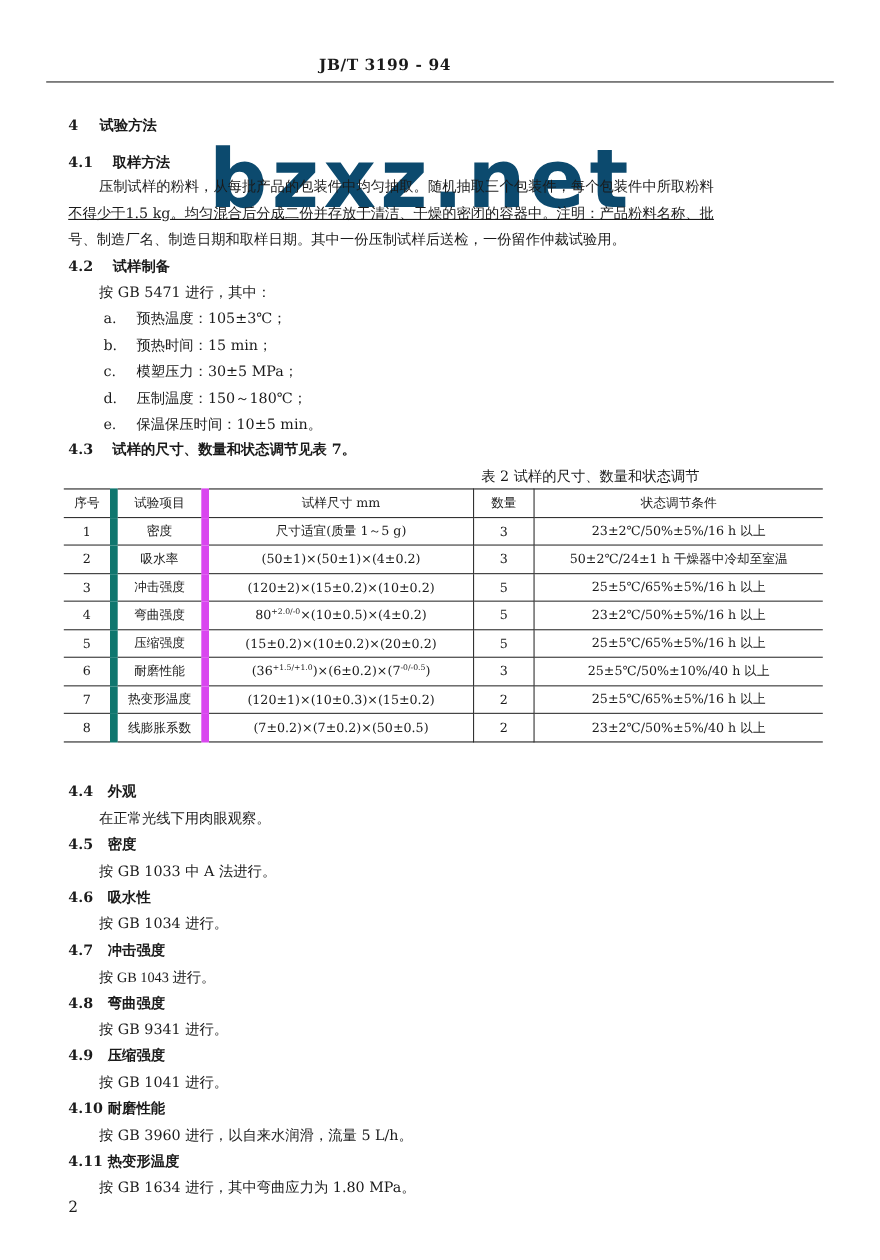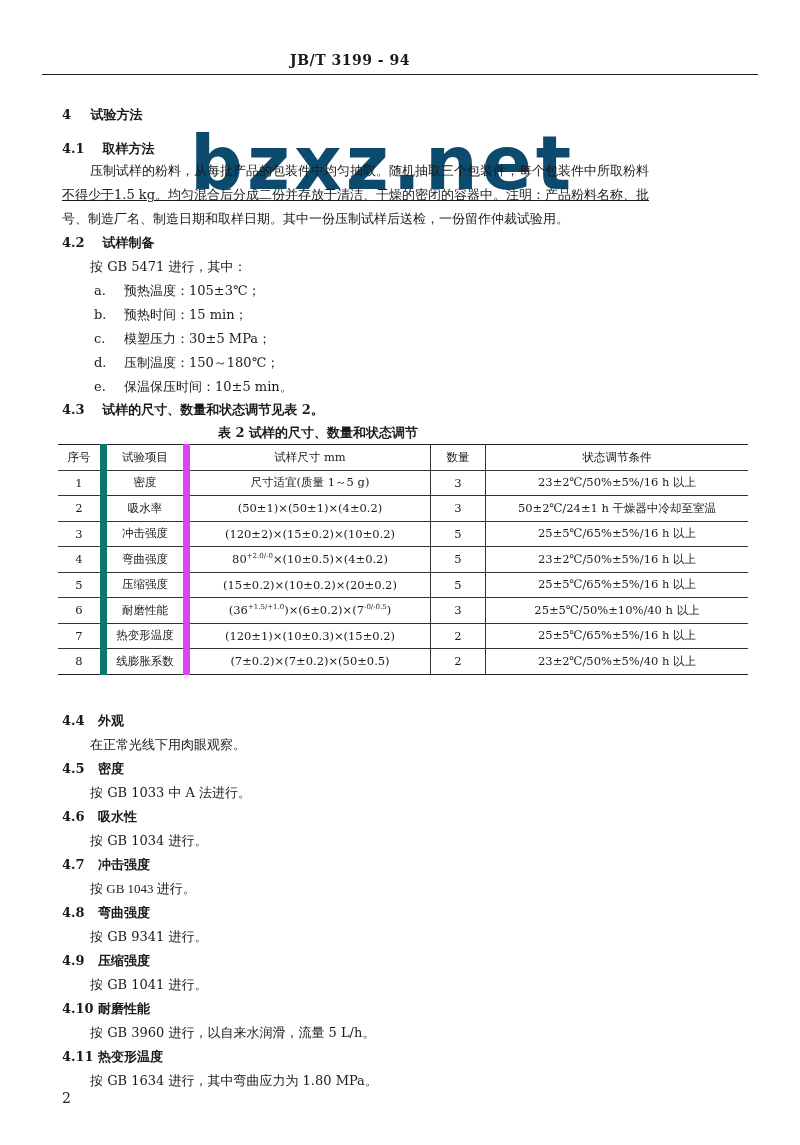--- a/index.html
+++ b/index.html
@@ -6,21 +6,21 @@
     body { width:800px; height:1145px; background:#fff; position:relative; overflow:hidden;
       font-family:"DejaVu Serif","Liberation Serif",serif; color:#1a1a1a; }
     .header { position:absolute; top:52px; left:0; width:700px; text-align:center; font-size:14px; font-weight:bold; letter-spacing:0.5px; }
     .rule { position:absolute; top:74px; left:42px; width:716px; height:0; border-top:1.5px solid #222; }
     .watermark { position:absolute; top:120px; left:190px; font-family:"DejaVu Sans","Liberation Sans",sans-serif; font-size:74px; font-weight:bold; color:#0c4a6e; letter-spacing:4px; z-index:0; }
     .content { position:absolute; top:0; left:0; width:800px; z-index:1; }
     .line { position:absolute; font-size:13px; white-space:nowrap; line-height:18px; }
     .h { font-weight:bold; }
     .num { display:inline-block; width:36px; font-weight:bold; }
     .lst { display:inline-block; width:30px; }
-    .caption { position:absolute; top:424px; left:0; width:636px; text-align:center; font-size:13px; font-weight:bold; }
+    .caption { position:absolute; top:424px; left:0; width:636px; text-align:right; font-size:13px; font-weight:normal; }
     table.spec { position:absolute; top:444px; left:58px; width:690px; border-collapse:collapse; font-size:11.5px; }
     table.spec th, table.spec td { border-bottom:1px solid #333; height:24.5px; padding:0 2px; text-align:center; white-space:nowrap; }
     table.spec thead th { border-top:1.5px solid #222; font-weight:normal; }
     table.spec tr:last-child td { border-bottom:1.5px solid #222; }
     table.spec .c1 { width:38px; border-right:7px solid #0f766e; }
     table.spec .c2 { width:72px; border-right:7px solid #d946ef; }
     table.spec .c3 { width:236px; border-right:1px solid #333; }
     table.spec .c4 { width:50px; border-right:1px solid #333; }
     .pageno { position:absolute; top:1090px; left:62px; font-size:14px; }
     sup.tol { font-size:7px; }
@@ -64,21 +64,21 @@
   </div>
   <div class="line" style="top:354px;left:94px;">
     <span class="lst">d.</span><span>压制温度：150～180℃；</span>
   </div>
   <div class="line" style="top:378px;left:94px;">
     <span class="lst">e.</span><span>保温保压时间：10±5 min。</span>
   </div>
 
   <div class="line" style="top:401px;left:62px;">
     <span class="num">4.3</span>
-    <span class="h">试样的尺寸、数量和状态调节见表 2。</span>
+    <span class="h">试样的尺寸、数量和状态调节见表 7。</span>
   </div>
 
   <div class="caption">表 2  试样的尺寸、数量和状态调节</div>
 
   <table class="spec">
     <thead>
       <tr>
         <th class="c1">序号</th>
         <th class="c2">试验项目</th>
         <th class="c3">试样尺寸  mm</th>

